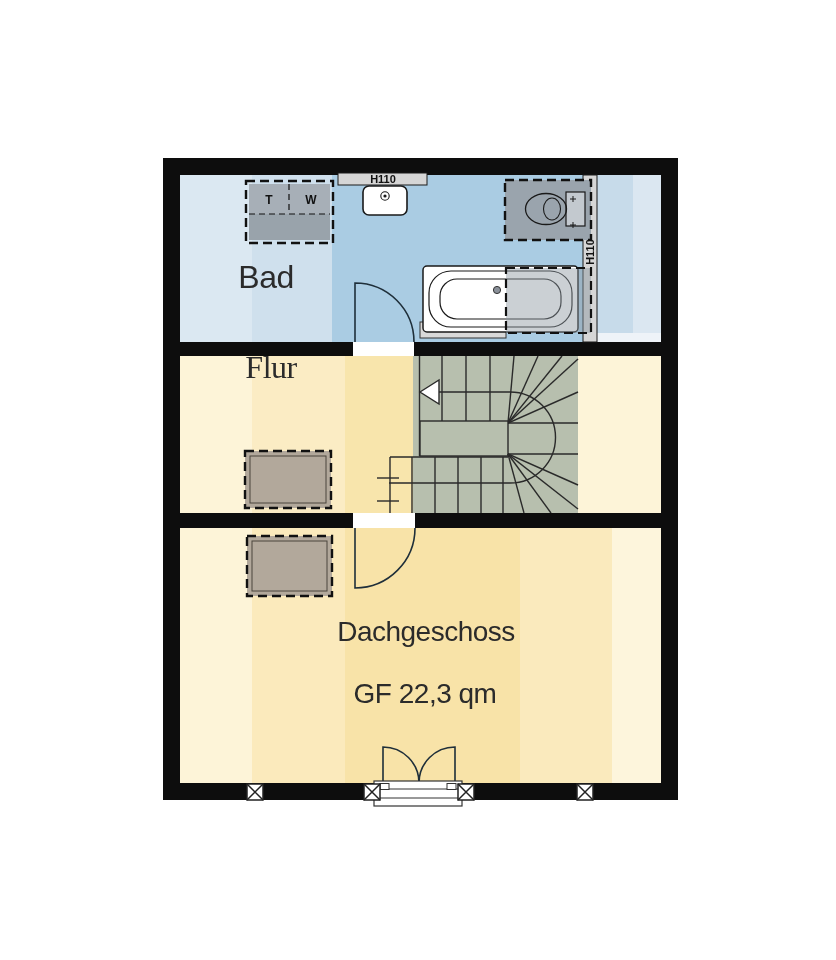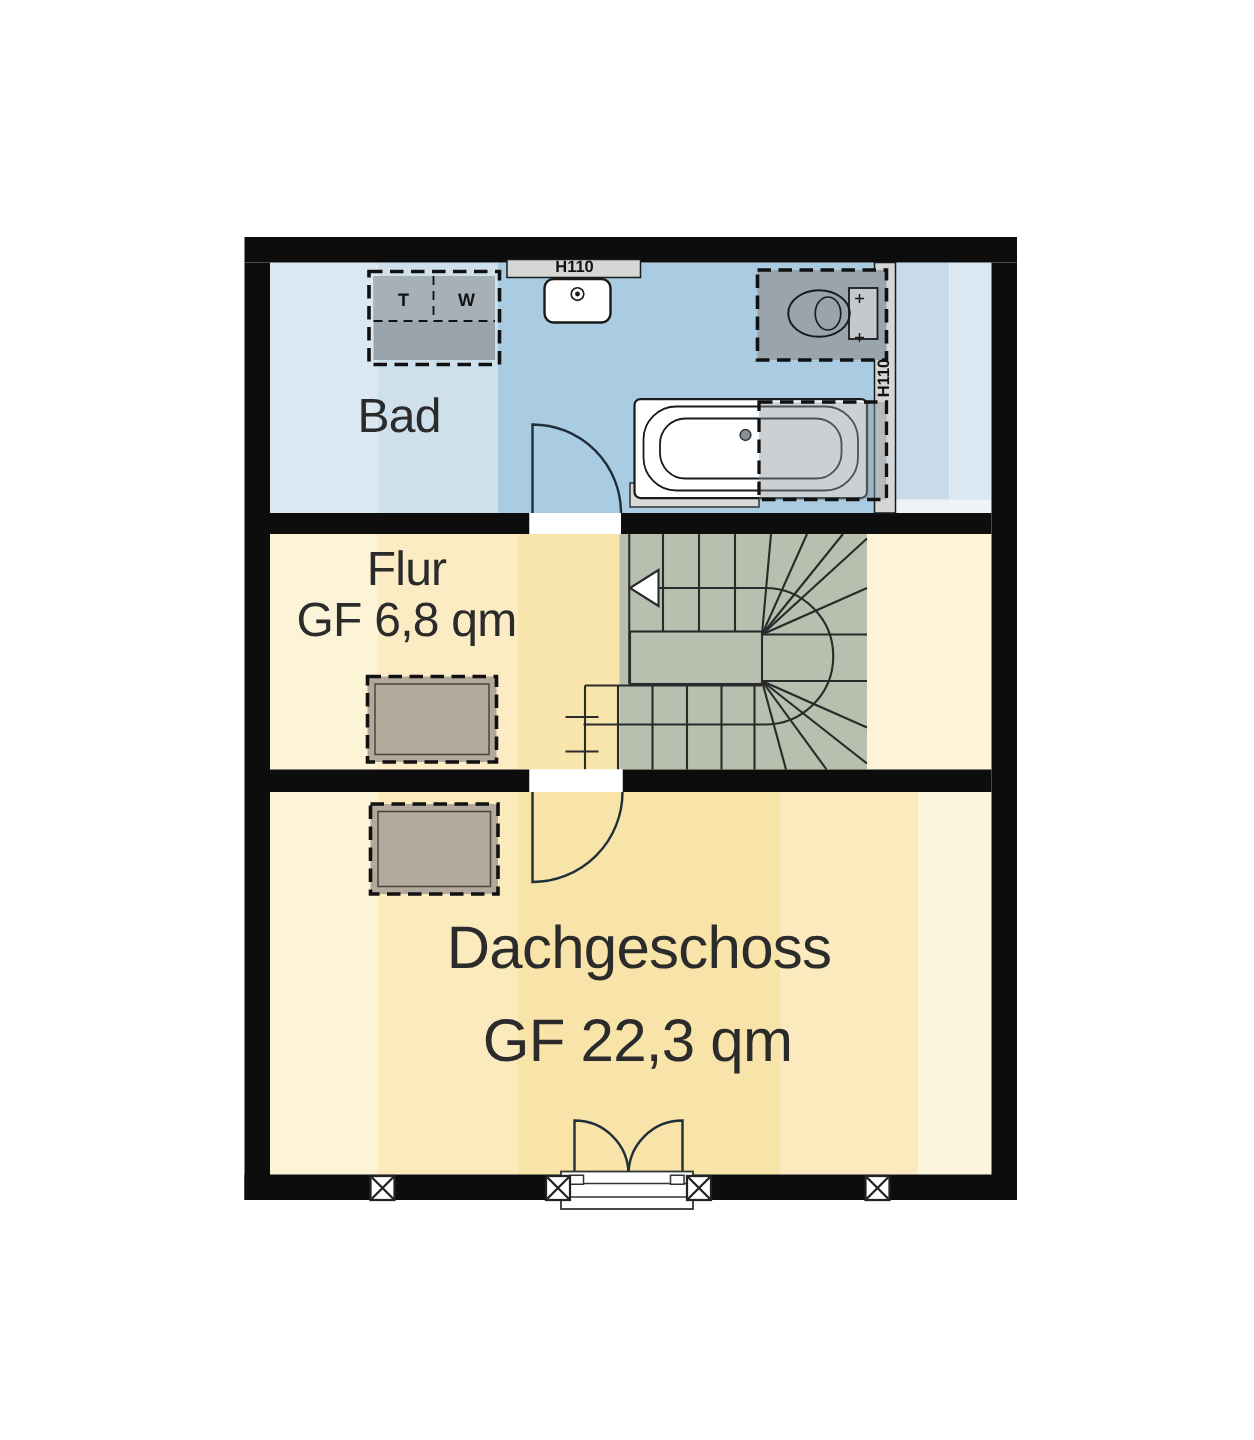--- a/index.html
+++ b/index.html
@@ -2,21 +2,21 @@
 <html><head>
 <meta charset="utf-8">
 <style>
   html,body{margin:0;padding:0;background:#ffffff;}
   .canvas{position:relative;width:836px;height:960px;background:#ffffff;overflow:hidden;
           font-family:"Liberation Sans", sans-serif;}
   .plan-svg{position:absolute;left:0;top:0;}
   .lbl{position:absolute;transform:translate(-50%,-50%);color:#2b2b2b;white-space:nowrap;
        letter-spacing:-0.5px;line-height:1;}
   .room-lbl{font-size:32px;}
-  .dg-lbl{font-size:40px;}
+  .dg-lbl{font-size:28px;}
   .tag{font-size:11px;font-weight:bold;color:#111;letter-spacing:0;}
   .tag-rot{transform:translate(-50%,-50%) rotate(-90deg);}
   .appl{font-size:12px;font-weight:bold;color:#111;letter-spacing:0;}
 </style>
 </head>
 <body>
 
 <div class="canvas">
 
 <svg class="plan-svg" width="836" height="960" viewBox="0 0 836 960">
@@ -178,22 +178,21 @@
       <path d="M458 784 L474 800 M474 784 L458 800"></path>
     </g>
     <g>
       <rect x="577" y="784" width="16" height="16"></rect>
       <path d="M577 784 L593 800 M593 784 L577 800"></path>
     </g>
   </g>
 </svg>
 
 <div class="lbl room-lbl" style="left:266px;top:277px;">Bad</div>
-<div class="lbl room-lbl" style="left:271px;top:379px;">Flur</div>
-<div class="lbl room-lbl" style="left:271px;top:413px;">GF 6,8 qm</div>
+<div class="lbl room-lbl" style="left:271px;top:367px;font-family:Liberation Serif, serif;">Flur</div>
 <div class="lbl dg-lbl" style="left:426px;top:632px;">Dachgeschoss</div>
 <div class="lbl dg-lbl" style="left:425px;top:668px;margin-top:26px;">GF 22,3 qm</div>
 
 <div class="lbl tag" style="left:383px;top:179px;">H110</div>
 <div class="lbl tag tag-rot" style="left:590px;top:252px;">H110</div>
 <div class="lbl appl" style="left:269px;top:200px;">T</div>
 <div class="lbl appl" style="left:311px;top:200px;">W</div>
 
 </div>
 

